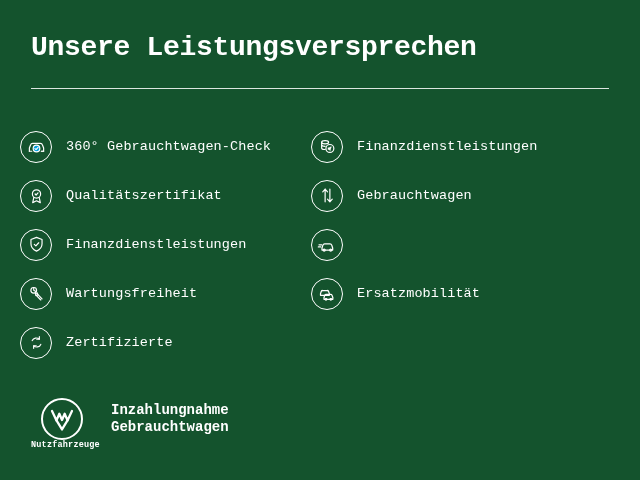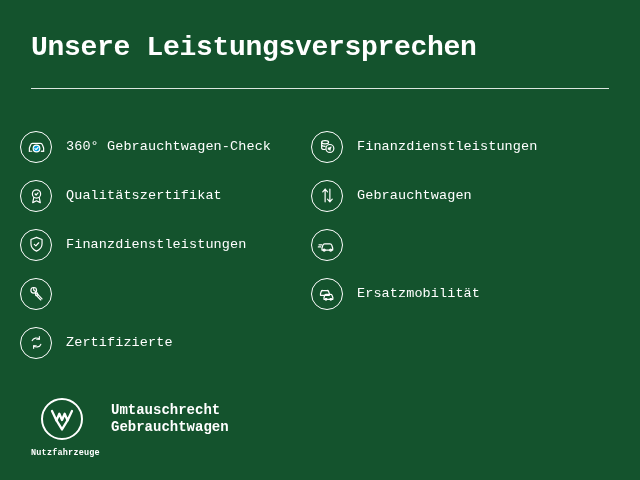--- a/index.html
+++ b/index.html
@@ -92,21 +92,21 @@
   #vw-circle {
     width: 42px;
     height: 42px;
     margin: 0 auto;
     border-radius: 50%;
     border: 2px solid #ffffff;
     position: relative;
     box-sizing: border-box;
   }
   #vw-sub {
-    margin-top: 8px;
+    margin-top: 0;
     color: #ffffff;
     font-size: 8.5px;
     font-weight: bold;
     letter-spacing: 0.2px;
   }
   #brand-text {
     margin-left: 18px;
     margin-top: 4px;
     color: #ffffff;
     font-size: 14px;
@@ -162,20 +162,21 @@
 
       <div class="item">
         <span class="icon-wrap">
           <svg width="19" height="19" viewBox="0 0 24 24" fill="none" stroke="#ffffff" stroke-width="1.5" stroke-linecap="round" stroke-linejoin="round">
             <circle cx="8.5" cy="8" r="3.6"></circle>
             <path d="M8.5 4.4v3.6l2.6 1.4"></path>
             <path d="M13 12.5l6 6.2M11.4 14l6 6.2"></path>
             <path d="M10.5 12.2l2.5-1 .9 2.6-2.6.9z"></path>
           </svg>
         </span>
+        <span class="item-label">Wartungsfreiheit</span>
       </div>
 
       <div class="item">
         <span class="icon-wrap">
           <svg width="19" height="19" viewBox="0 0 24 24" fill="none" stroke="#ffffff" stroke-width="1.5" stroke-linecap="round" stroke-linejoin="round">
             <path d="M15.5 7.8A5.6 5.6 0 0 0 6.6 9.6"></path>
             <path d="M8.5 16.2a5.6 5.6 0 0 0 8.9-1.8"></path>
             <path d="M15.6 4.6v3.3h-3.3M8.4 19.4v-3.3h3.3"></path>
           </svg>
         </span>
@@ -240,18 +241,18 @@
     <div id="vw-logo-block">
       <div id="vw-circle">
         <svg width="38" height="38" viewBox="0 0 40 40" style="position:absolute;left:0;top:0">
           <path d="M9.5 11.5 L14.2 21.5 L17.2 14.5 L20 21.0 L22.8 14.5 L25.8 21.5 L30.5 11.5" fill="none" stroke="#ffffff" stroke-width="2.4" stroke-linecap="round" stroke-linejoin="round"></path>
           <path d="M14.2 21.5 L20 31 L25.8 21.5" fill="none" stroke="#ffffff" stroke-width="2.4" stroke-linecap="round" stroke-linejoin="round"></path>
         </svg>
       </div>
       <div id="vw-sub">Nutzfahrzeuge</div>
     </div>
     <div id="brand-text">
-      <div>Umtauschrecht</div>
+      <div>Inzahlungnahme</div>
       <div>Gebrauchtwagen</div>
     </div>
   </div>
 
 </div>
 
 </body></html>

